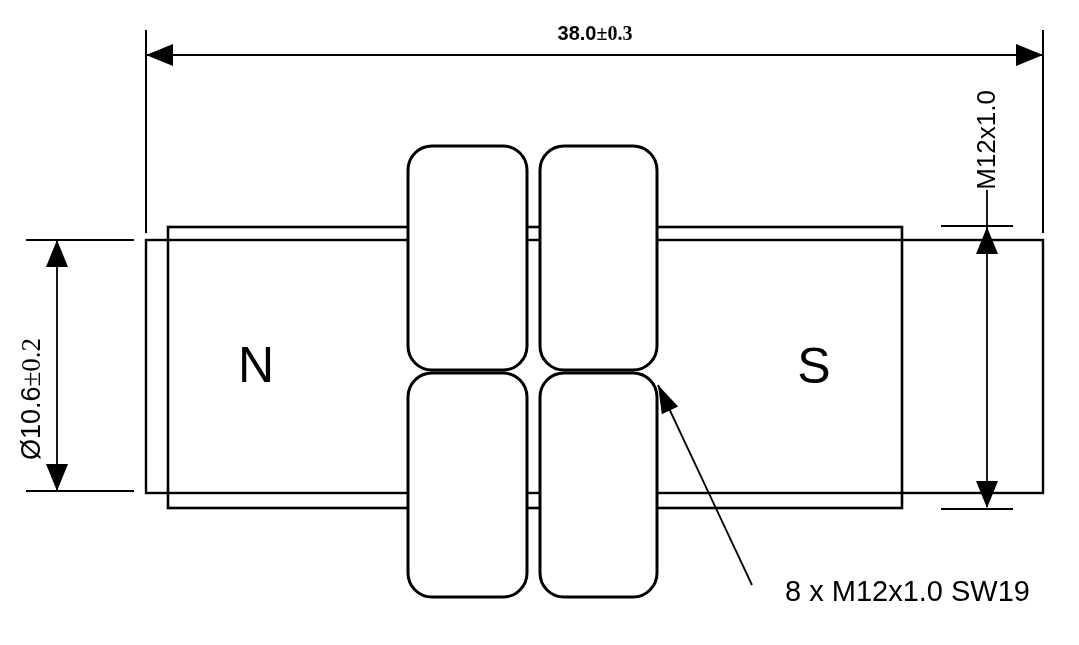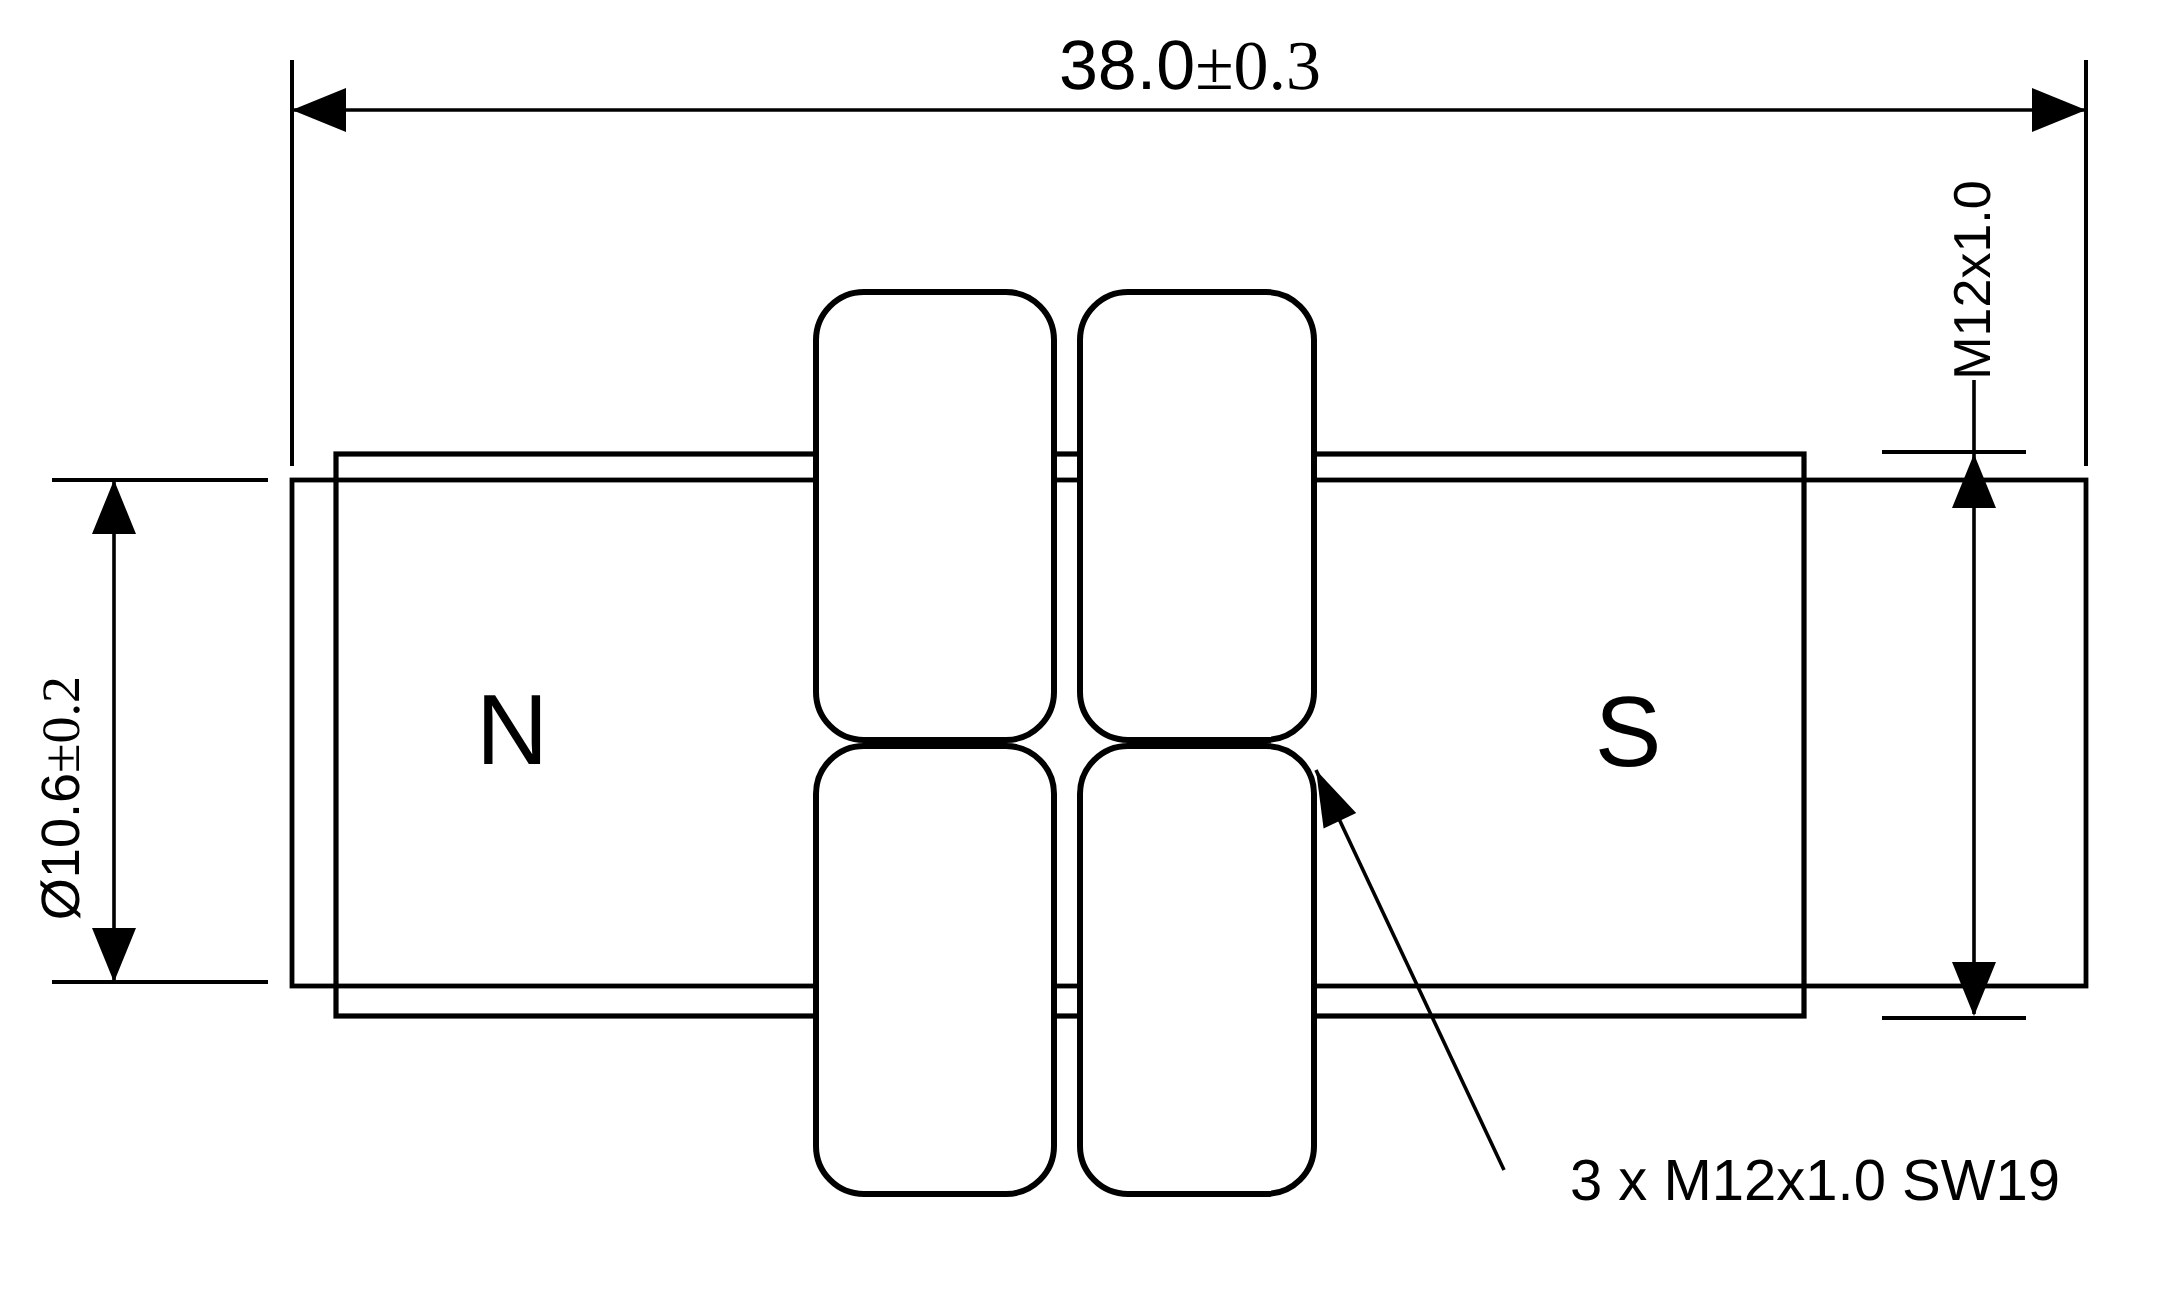--- a/index.html
+++ b/index.html
@@ -4,21 +4,21 @@
 <style>
   html, body { margin:0; padding:0; background:#ffffff; }
   .canvas {
     position:relative; width:1079px; height:645px; background:#ffffff;
     font-family:"Liberation Sans", sans-serif; color:#000000; overflow:hidden;
   }
   .linework { position:absolute; left:0; top:0; }
   .label { position:absolute; white-space:nowrap; line-height:1; }
   .ctr { transform:translate(-50%,-50%); }
   .rot { transform:translate(-50%,-50%) rotate(-90deg); }
-  .dim-top   { left:595px; top:33px;  font-size:35px; }
+  .dim-top   { left:595px; top:33px;  font-size:20px;font-weight:bold; }
   .dim-left  { left:31px;  top:399px; font-size:27px; }
   .dim-right { left:986px; top:140px; font-size:26px; }
   .pole-n { left:256px; top:365px; font-size:50px; }
   .pole-s { left:814px; top:366px; font-size:50px; }
   .callout { left:785px; top:577px; font-size:29px; }
   .serif-part { font-family:"Liberation Serif", serif; }
 </style>
 </head>
 <body>
 
@@ -60,15 +60,15 @@
   <div class="label ctr dim-top"><span>38.0</span><span class="serif-part">±0.3</span></div>
 
   <div class="label rot dim-left"><span>Ø10.6</span><span class="serif-part">±0.2</span></div>
 
   <div class="label rot dim-right">M12x1.0</div>
 
   <div class="label ctr pole-n">N</div>
 
   <div class="label ctr pole-s">S</div>
 
-  <div class="label callout">3 x M12x1.0 SW19</div>
+  <div class="label callout">8 x M12x1.0 SW19</div>
 
 </div>
 
 </body></html>

